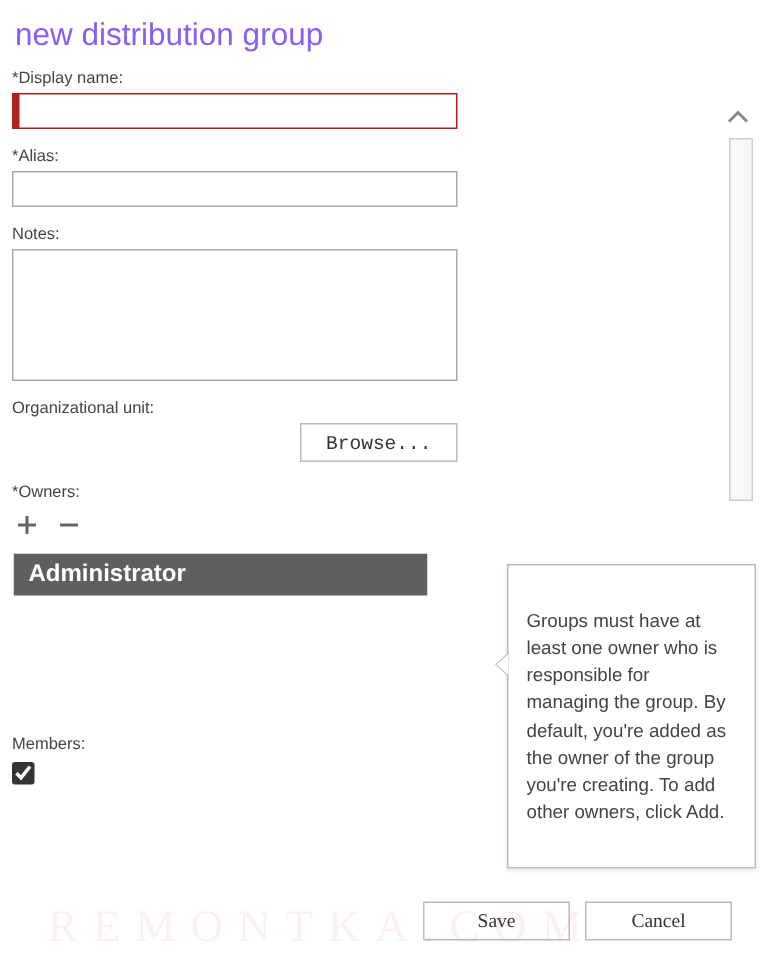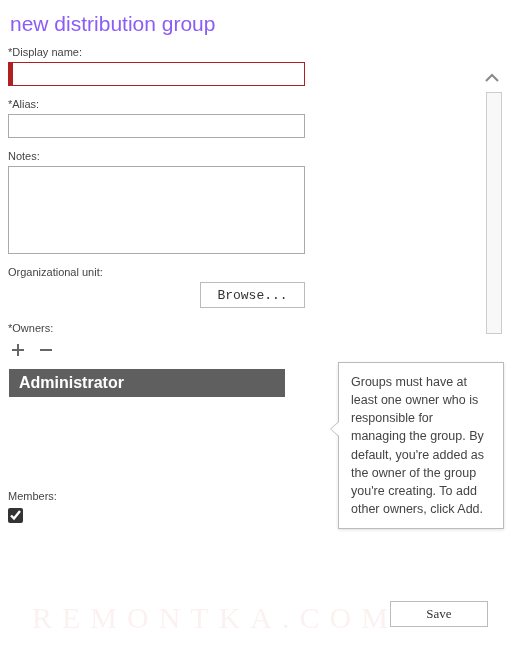--- a/index.html
+++ b/index.html
@@ -167,25 +167,25 @@
       right: 12px;
       top: 92px;
       width: 16px;
       height: 242px;
       border: 1px solid #ccc;
       background: #f8f8f8;
     }
     .tooltip {
       position: absolute;
       right: 10px;
-      top: 362px;
+      top: 376px;
       width: 166px;
       border: 1px solid #bbb;
       background: #fff;
-      padding: 10px 12px;
+      padding: 28px 12px;
       font-size: 12.5px;
       color: #444;
       line-height: 1.45;
       box-shadow: 0 1px 3px rgba(0,0,0,0.12);
     }
     .tooltip-pointer {
       position: absolute;
       left: -9px;
       top: 58px;
       width: 0;
@@ -272,15 +272,16 @@
 </div>
 <div class="scroll-track"></div>
 
 <div class="tooltip">
   <div class="tooltip-pointer"></div>
   <span>Groups must have at least one owner who is responsible for managing the group. By default, you're added as the owner of the group you're creating. To add other owners, click Add.</span>
 </div>
 
 <div class="button-bar">
   <button class="action-btn">Save</button>
+  <button class="action-btn">Cancel</button>
 </div>
 
 <div class="watermark">REMONTKA.COM</div>
 
 </body></html>

